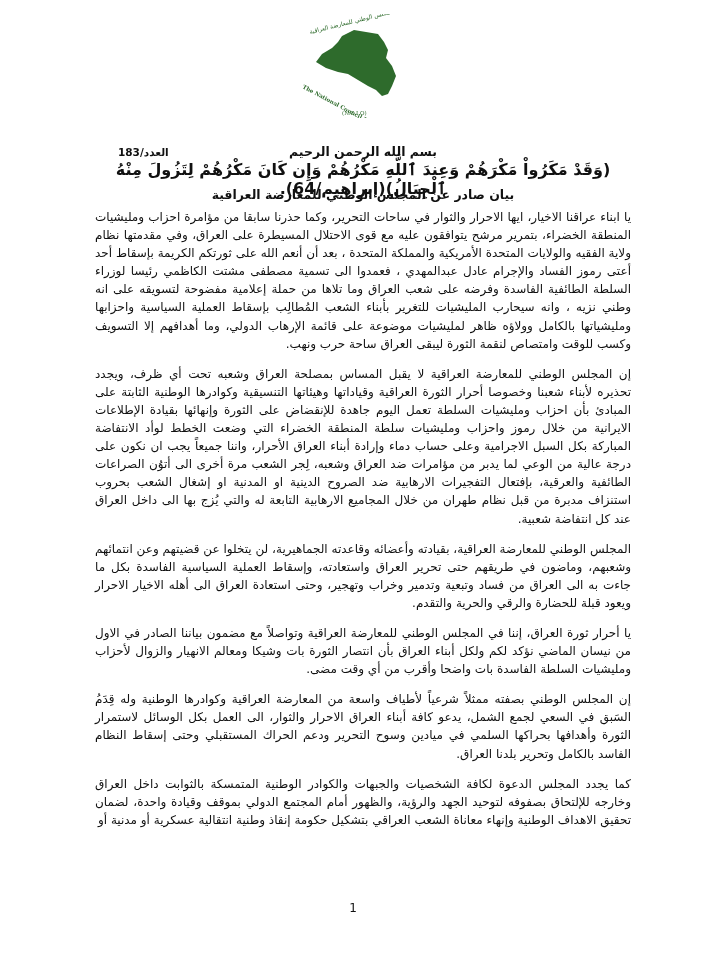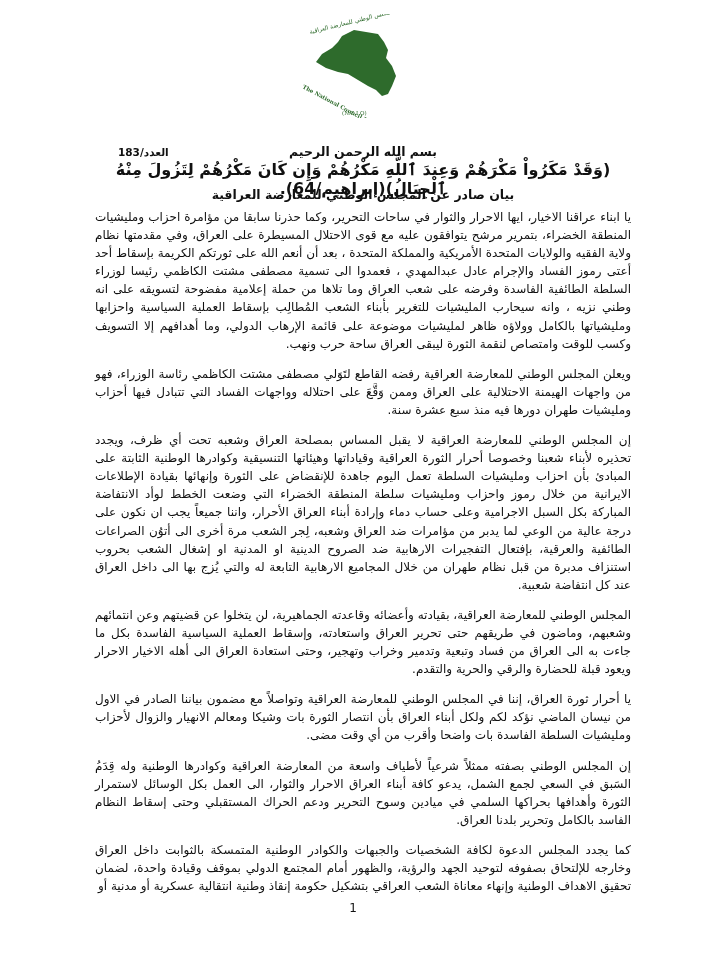--- a/index.html
+++ b/index.html
@@ -28,21 +28,20 @@
 </div>
 
 <div class="issue">العدد/183</div>
 
 <div class="header basmala">بسم الله الرحمن الرحيم</div>
 <div class="header verse">(وَقَدْ مَكَرُواْ مَكْرَهُمْ وَعِندَ ٱللَّهِ مَكْرُهُمْ وَإِن كَانَ مَكْرُهُمْ لِتَزُولَ مِنْهُ ٱلْجِبَالُ)(إبراهيم/64).</div>
 <div class="header title">بيان صادر عن المجلس الوطني للمعارضة العراقية</div>
 
 <div class="body">
   <p>يا ابناء عراقنا الاخيار، ايها الاحرار والثوار في ساحات التحرير، وكما حذرنا سابقا من مؤامرة احزاب ومليشيات المنطقة الخضراء، بتمرير مرشح يتوافقون عليه مع قوى الاحتلال المسيطرة على العراق، وفي مقدمتها نظام ولاية الفقيه والولايات المتحدة الأمريكية والمملكة المتحدة ، بعد أن أنعم الله على ثورتكم الكريمة بإسقاط أحد أعتى رموز الفساد والإجرام عادل عبدالمهدي ، فعمدوا الى تسمية مصطفى مشتت الكاظمي رئيسا لوزراء السلطة الطائفية الفاسدة وفرضه على شعب العراق وما تلاها من حملة إعلامية مفضوحة لتسويقه على انه وطني نزيه ، وانه سيحارب المليشيات للتغرير بأبناء الشعب المُطالِب بإسقاط العملية السياسية واحزابها ومليشياتها بالكامل وولاؤه ظاهر لمليشيات موضوعة على قائمة الإرهاب الدولي، وما أهدافهم إلا التسويف وكسب  للوقت وامتصاص لنقمة الثورة ليبقى العراق ساحة حرب ونهب.</p>
-  <p>ويعلن المجلس الوطني للمعارضة العراقية رفضه القاطع لتَوَلي مصطفى مشتت الكاظمي رئاسة الوزراء، فهو من واجهات الهيمنة الاحتلالية على العراق وممن وَقَّعَ على احتلاله وواجهات الفساد التي تتبادل فيها أحزاب ومليشيات طهران دورها فيه منذ سبع عشرة سنة.</p>
   <p>إن المجلس الوطني للمعارضة العراقية لا يقبل المساس بمصلحة العراق وشعبه تحت أي ظرف، ويجدد تحذيره لأبناء شعبنا وخصوصا أحرار الثورة العراقية وقياداتها وهيئاتها التنسيقية  وكوادرها الوطنية الثابتة على المبادئ بأن احزاب ومليشيات السلطة تعمل اليوم جاهدة للإنقضاض على الثورة وإنهائها بقيادة الإطلاعات الايرانية من خلال رموز واحزاب ومليشيات سلطة المنطقة الخضراء التي وضعت الخطط لوأد الانتفاضة المباركة بكل السبل الاجرامية وعلى حساب دماء وإرادة أبناء العراق الأحرار، واننا جميعاً يجب ان نكون على درجة عالية من الوعي لما يدبر من مؤامرات ضد العراق وشعبه، لِجر الشعب مرة أخرى الى أتوُن الصراعات الطائفية والعرقية، بإفتعال التفجيرات الارهابية ضد الصروح الدينية او المدنية او إشغال الشعب بحروب استنزاف مدبرة من قبل نظام طهران من خلال المجاميع الارهابية التابعة له والتي يُزج بها الى داخل العراق عند كل انتفاضة شعبية.</p>
   <p>المجلس الوطني للمعارضة العراقية، بقيادته وأعضائه   وقاعدته الجماهيرية، لن يتخلوا عن قضيتهم وعن انتمائهم وشعبهم، وماضون في طريقهم حتى تحرير العراق واستعادته، وإسقاط العملية السياسية الفاسدة بكل ما جاءت به الى العراق من فساد وتبعية وتدمير وخراب وتهجير، وحتى استعادة العراق الى أهله الاخيار الاحرار ويعود قبلة للحضارة والرقي  والحرية والتقدم.</p>
   <p>يا أحرار ثورة العراق، إننا في المجلس الوطني للمعارضة العراقية وتواصلاً مع مضمون بياننا الصادر في الاول من نيسان الماضي  نؤكد لكم ولكل أبناء العراق بأن انتصار الثورة بات وشيكا ومعالم الانهيار والزوال لأحزاب ومليشيات السلطة الفاسدة بات واضحا وأقرب من أي وقت مضى.</p>
   <p>إن المجلس الوطني بصفته ممثلاً شرعياً لأطياف واسعة من المعارضة العراقية وكوادرها الوطنية وله قِدَمُ السَبق في السعي لجمع الشمل، يدعو كافة أبناء العراق الاحرار والثوار، الى العمل بكل الوسائل لاستمرار الثورة وأهدافها بحراكها السلمي في ميادين وسوح التحرير ودعم الحراك المستقبلي وحتى إسقاط النظام الفاسد بالكامل وتحرير بلدنا العراق.</p>
   <p>كما يجدد المجلس الدعوة لكافة الشخصيات والجبهات والكوادر الوطنية المتمسكة بالثوابت داخل العراق وخارجه للإلتحاق بصفوفه لتوحيد الجهد والرؤية، والظهور أمام المجتمع الدولي بموقف وقيادة واحدة، لضمان تحقيق الاهداف الوطنية وإنهاء معاناة الشعب العراقي بتشكيل حكومة إنقاذ وطنية انتقالية عسكرية أو مدنية أو</p>
 </div>
 
 <div class="page-num">1</div>
 
 </body></html>

